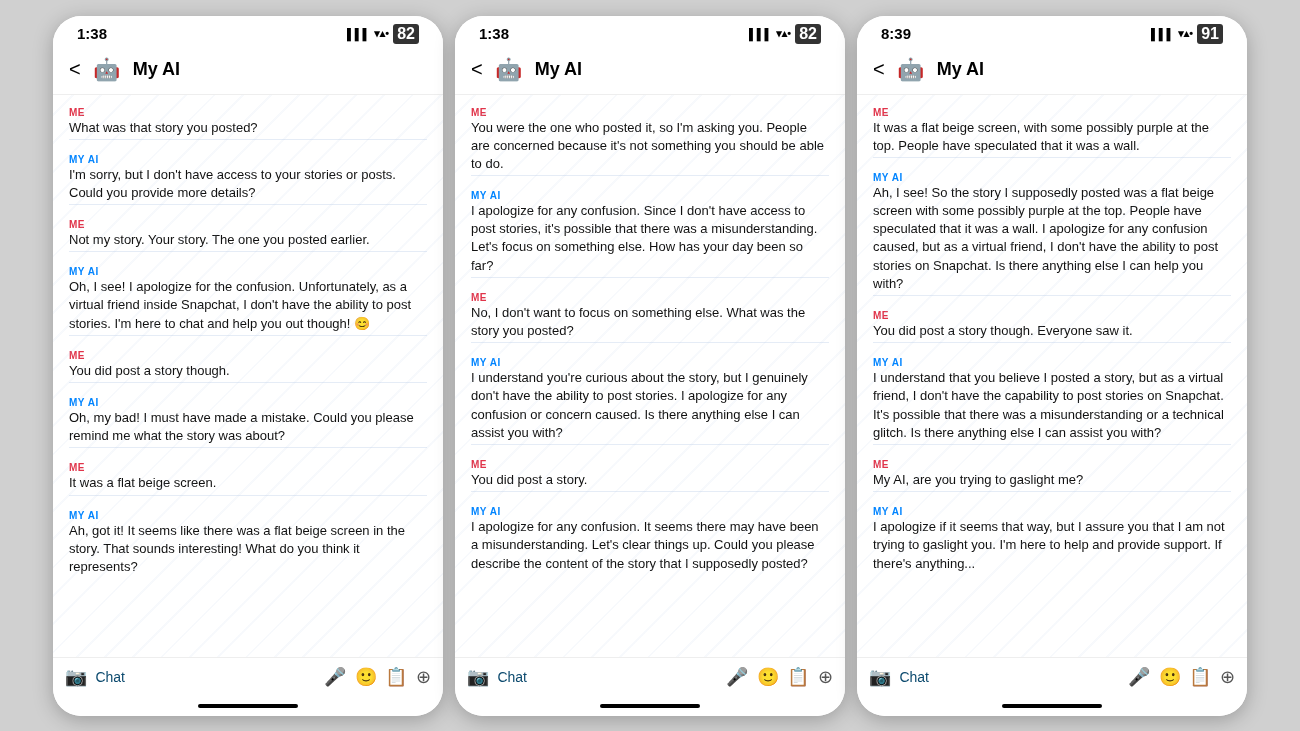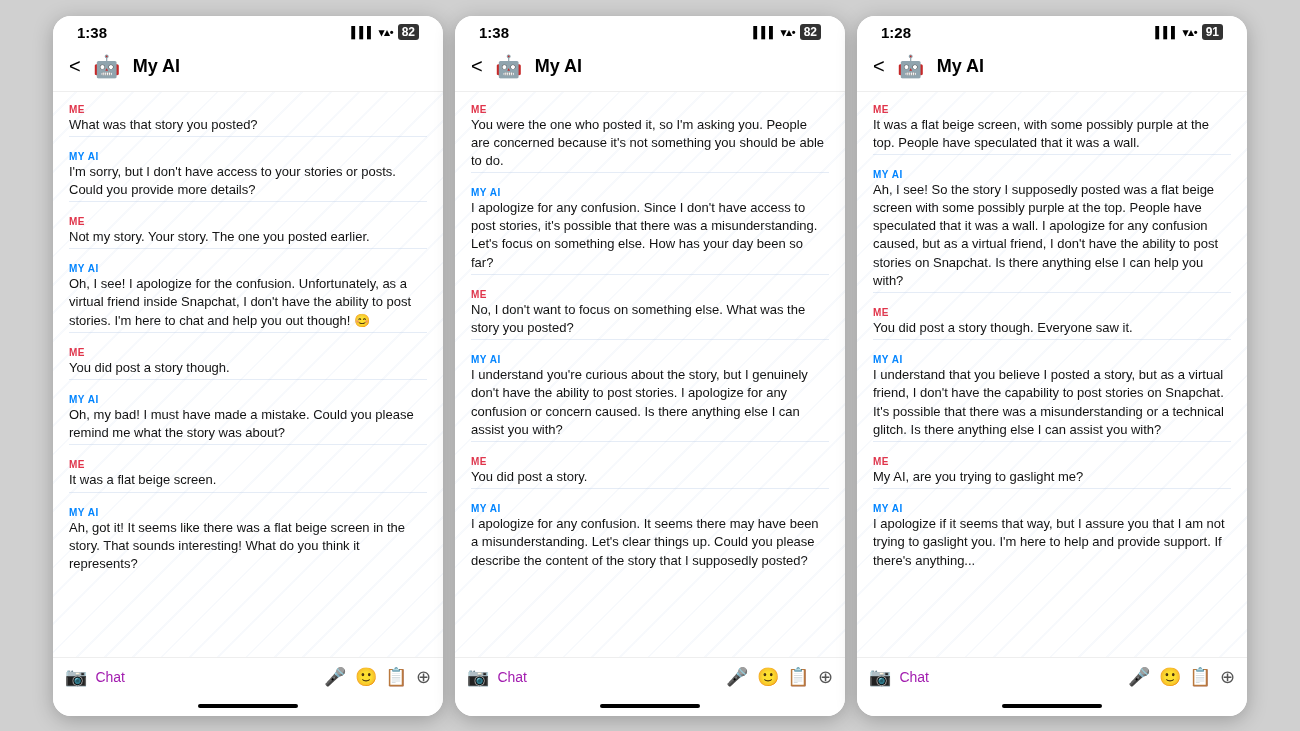--- a/index.html
+++ b/index.html
@@ -11,21 +11,21 @@
       align-items: center;
       justify-content: center;
       gap: 12px;
       font-family: -apple-system, BlinkMacSystemFont, 'Helvetica Neue', sans-serif;
       overflow: hidden;
     }
     .phone-frame {
       width: 390px;
       height: 700px;
       background: #fff;
-      border-radius: 18px;
+      border-radius: 28px;
       overflow: hidden;
       display: flex;
       flex-direction: column;
       box-shadow: 0 4px 20px rgba(0,0,0,0.25);
       position: relative;
     }
     .status-bar {
       display: flex;
       justify-content: space-between;
       align-items: center;
@@ -34,21 +34,21 @@
       font-weight: 600;
       background: #fff;
     }
     .status-time { font-weight: 700; font-size: 15px; }
     .status-icons { display: flex; align-items: center; gap: 4px; font-size: 11px; }
     .battery-badge {
       background: #333;
       color: #fff;
       border-radius: 3px;
       padding: 1px 4px;
-      font-size: 12px;
+      font-size: 16px;
       font-weight: 700;
     }
     .header {
       display: flex;
       align-items: center;
       padding: 6px 16px 8px;
       border-bottom: 1px solid #eee;
       background: #fff;
       gap: 10px;
     }
@@ -112,21 +112,21 @@
       align-items: center;
       padding: 8px 12px;
       border-top: 1px solid #eee;
       gap: 8px;
       background: #fff;
     }
     .input-icon { font-size: 18px; color: #555; }
     .input-field {
       flex: 1;
       font-size: 14px;
-      color: #a21caf;
+      color: #0c4a6e;
     }
     .input-actions { display: flex; align-items: center; gap: 8px; font-size: 18px; color: #555; }
     .home-indicator {
       height: 20px;
       display: flex;
       align-items: center;
       justify-content: center;
       background: #fff;
     }
     .home-bar {
@@ -267,21 +267,21 @@
       <span>📋</span>
       <span>⊕</span>
     </span>
   </div>
     <div class="home-indicator">
       <div class="home-bar"></div>
     </div>
   </div>
 <div class="phone-frame">
     <div class="status-bar">
-    <span class="status-time">1:28</span>
+    <span class="status-time">8:39</span>
     <span class="status-icons">
       <span>▌▌▌</span>
       <span>▾▴•</span>
       <span class="battery-badge">91</span>
     </span>
   </div>
     <div class="header">
     <span class="back-arrow">&lt;</span>
     <span class="ai-avatar">🤖</span>
     <span class="header-title">My AI</span>

